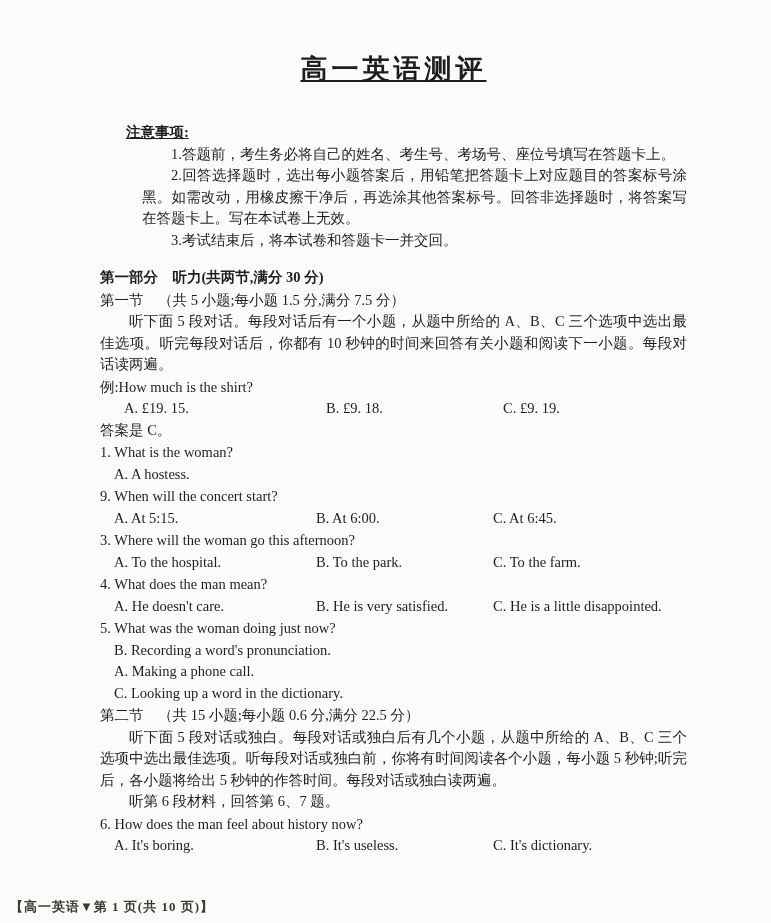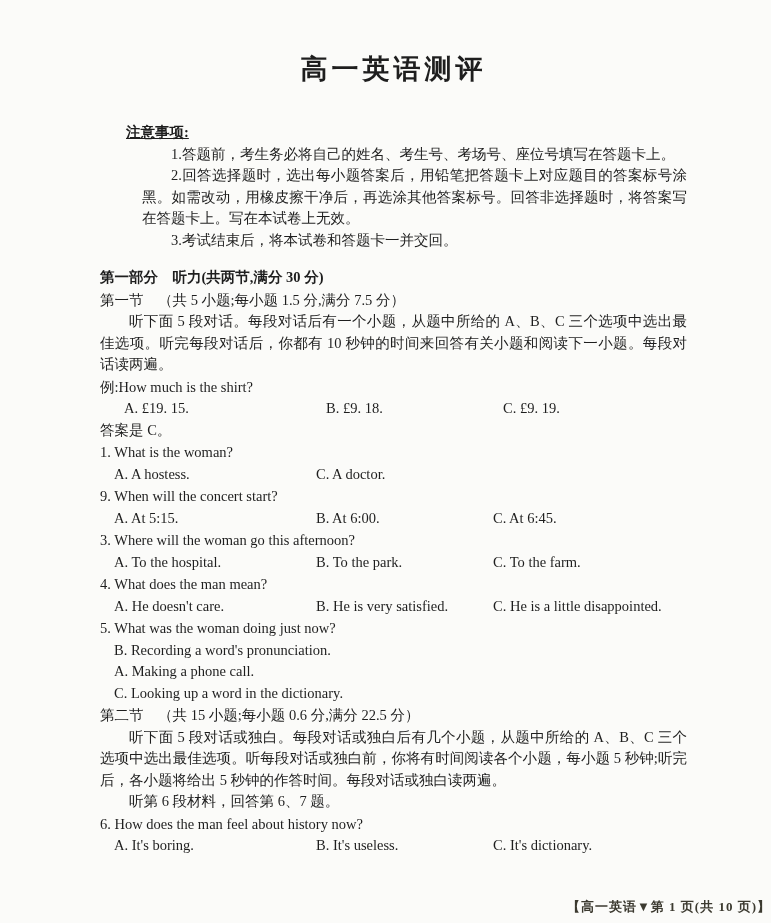--- a/index.html
+++ b/index.html
@@ -8,41 +8,41 @@
     width: 771px; height: 923px;
     font-family: "Liberation Serif", "DejaVu Serif", serif;
     font-size: 14.5px; line-height: 21.5px; color: #1e1e1e;
     position: relative; overflow: hidden;
   }
   .page { width: 771px; height: 923px; padding: 40px 84px 30px 100px; position: relative; }
   .title {
     text-align: center; font-size: 27px; line-height: 34px; font-weight: 700;
     letter-spacing: 4px; margin: 12px 0 36px 0;
     font-family: "Liberation Sans", "DejaVu Sans", sans-serif;
+    text-decoration: underline;
   }
   .notice { margin-left: 26px; margin-bottom: 16px; }
   .notice-heading { font-weight: 700; text-decoration: underline; }
   .notice p { text-indent: 2em; text-align: justify; margin-left: 16px; }
   .part-heading { font-weight: 700; margin-top: 14px; }
   .para { text-indent: 2em; text-align: justify; }
   .sec-heading { margin-top: 1px; }
   .q-text { margin-top: 1px; }
   .options.row {
     display: grid; grid-template-columns: 202px 177px auto;
     margin-left: 14px;
   }
   .example .options.row { margin-left: 24px; }
   .options.stacked { margin-left: 14px; }
   .options.stacked .opt { display: block; }
   .answer-line { }
   .footer {
-    position: absolute; left: 0; right: 0; bottom: 6px;
-    text-align: right; font-size: 13px; font-weight: 700; letter-spacing: 1px;
+    position: absolute; left: 10px; right: 0; bottom: 6px;
+    text-align: left; font-size: 13px; font-weight: 700; letter-spacing: 1px;
     color: #3c3a30;
-    padding-left: 20px;
   }
 </style>
 </head>
 <body>
 
 <div class="page">
 
   <h1 class="title">高一英语测评</h1>
 
   <div class="notice">
@@ -64,21 +64,20 @@
       <span class="opt">B. £9. 18.</span>
       <span class="opt">C. £9. 19.</span>
     </div>
     <div class="answer-line">答案是 C。</div>
   </div>
 
   <div class="question">
     <div class="q-text">1. What is the woman?</div>
     <div class="options row">
       <span class="opt">A. A hostess.</span>
-      <span class="opt">C. A doctor.</span>
     </div>
   </div>
 
   <div class="question">
     <div class="q-text">9. When will the concert start?</div>
     <div class="options row">
       <span class="opt">A. At 5:15.</span>
       <span class="opt">B. At 6:00.</span>
       <span class="opt">C. At 6:45.</span>
     </div>

